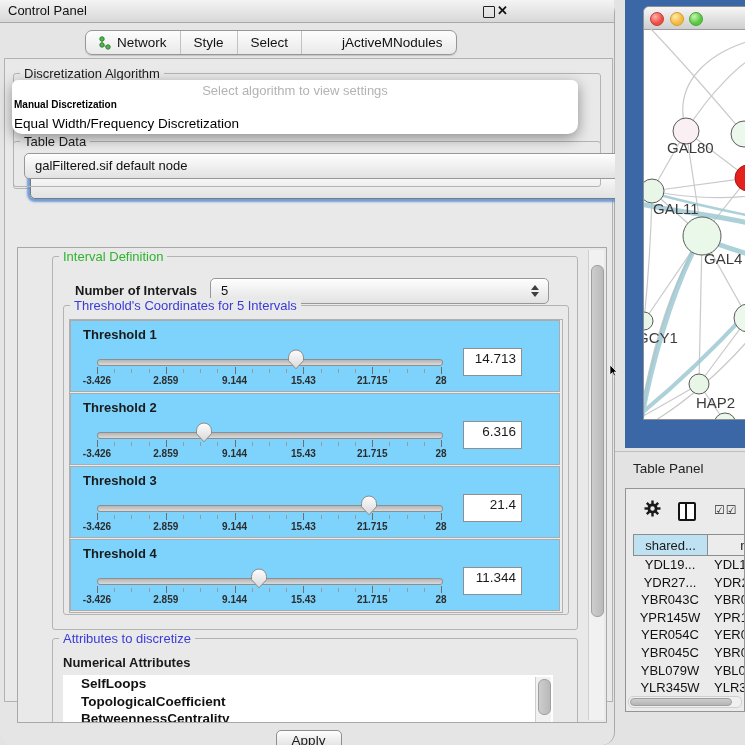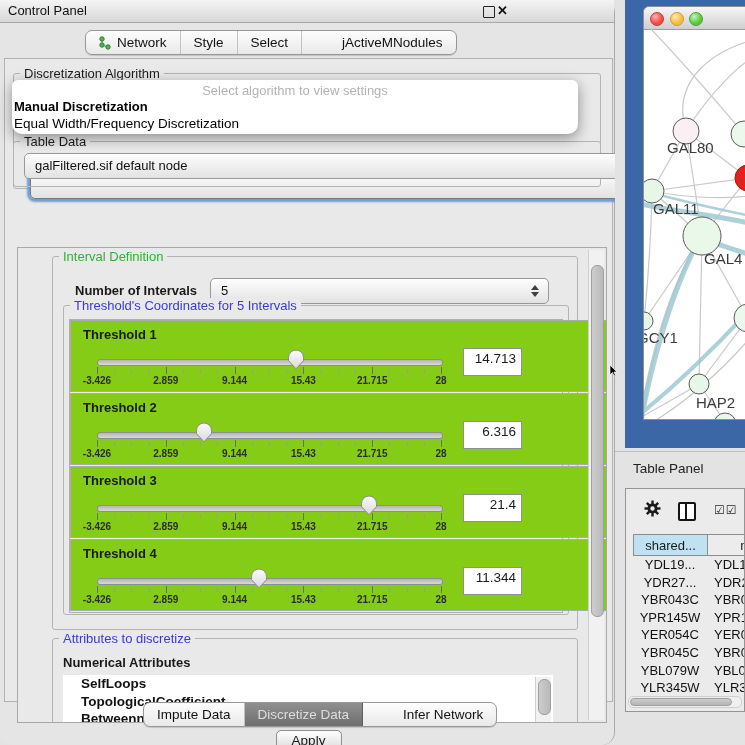--- a/index.html
+++ b/index.html
@@ -45,39 +45,39 @@
   .spin:after{bottom:1px;border-top:5px solid #3f3f3f;}
 
   
   #algo-combo{left:16px;top:97px;width:574px;height:26px;border:1px solid #7a7a7a;
      box-shadow:0 0 2px 3px rgba(90,145,210,.85);}
 
   
   #popup{position:absolute;left:12px;top:80px;width:566px;height:54px;background:#fff;
      border-radius:6px 6px 10px 10px;box-shadow:0 4px 14px rgba(0,0,0,.4);z-index:30;}
   #popup .hint{position:absolute;top:3px;left:0;width:100%;text-align:center;color:#b3b3b3;font-size:13px;}
-  #popup .opt1{position:absolute;top:19px;left:2px;font-weight:bold;color:#000;font-size:13px;}
+  #popup .opt1{position:absolute;top:19px;left:2px;font-weight:bold;color:#000;font-size:10px;}
   #popup .opt2{position:absolute;top:36px;left:2px;color:#000;font-size:13.5px;}
 
   
   #scrollpane{position:absolute;left:12px;top:188px;width:588px;height:474px;border:1px solid #a8a8a8;
      background:#e9e9e9;overflow:hidden;}
   .vscroll{position:absolute;top:2px;bottom:2px;width:15px;background:#f1f1f1;
      border-left:1px solid #cfcfcf;}
   .vthumb{position:absolute;left:1.5px;width:11px;border-radius:6px;
      background:linear-gradient(90deg,#cdcdcd,#b9b9b9);border:1px solid #9f9f9f;}
 
   
   #interval-group{left:34px;top:8px;width:524px;height:372px;}
   #noi-label{position:absolute;left:22px;top:26px;font-weight:bold;}
   #noi-combo{left:157px;top:21px;width:290px;}
   #thr-group{left:10px;top:48px;width:504px;height:308px;}
   #thr-wrap{position:absolute;left:5px;top:13px;width:492px;border:1px solid #b0b0b0;background:#ececec;}
 
-  .tpanel{position:relative;width:554px;height:72px;border:1px solid #ababab;background:#84cc16;margin-bottom:1px;box-sizing:border-box;}
+  .tpanel{position:relative;width:490px;height:72px;border:1px solid #ababab;background:#7dd3fc;margin-bottom:1px;box-sizing:border-box;}
   .t-label{position:absolute;left:12px;top:6px;font-weight:bold;font-size:13px;}
   .track{position:absolute;left:26px;top:38px;width:344px;height:5px;border-radius:3px;
      background:linear-gradient(#b5b5b5,#dadada);border:1px solid #8e8e8e;}
   .thumb{position:absolute;top:28px;width:18px;height:21px;z-index:3;}
   .ticks{position:absolute;left:26px;top:46px;width:345px;height:20px;}
   .tick{position:absolute;top:2px;width:1px;height:4px;background:#9a9a9a;}
   .tick.major{top:0;height:7px;background:#6e6e6e;}
   .ticklabel{position:absolute;top:8px;width:50px;text-align:center;font-size:10px;font-weight:bold;color:#2d2d2d;}
   .t-value{position:absolute;left:392px;top:27px;width:52px;height:24px;background:#fff;
      border:1px solid #8f8f8f;font-size:13.5px;text-align:right;padding:2px 5px 0 0;}
@@ -395,31 +395,20 @@
 
     <div id="apply-btn">Apply</div>
   </div>
 
   <div id="popup">
     <div class="hint">Select algorithm to view settings</div>
     <div class="opt1">Manual Discretization</div>
     <div class="opt2">Equal Width/Frequency Discretization</div>
   </div>
 
-  <div id="bottabs" class="seg">
-    <div class="seg-item">
-        <span>Impute Data</span>
-      </div>
-    <div class="seg-item sel">
-        <span>Discretize Data</span>
-      </div>
-    <div class="seg-item">
-        <span>Infer Network</span>
-      </div>
-  </div>
 </div>
 
 <div id="right">
   <div id="netframe">
     <div id="macwin">
       <div id="mactitle">
         <span class="light red"></span>
         <span class="light yellow"></span>
         <span class="light green"></span>
       </div>

